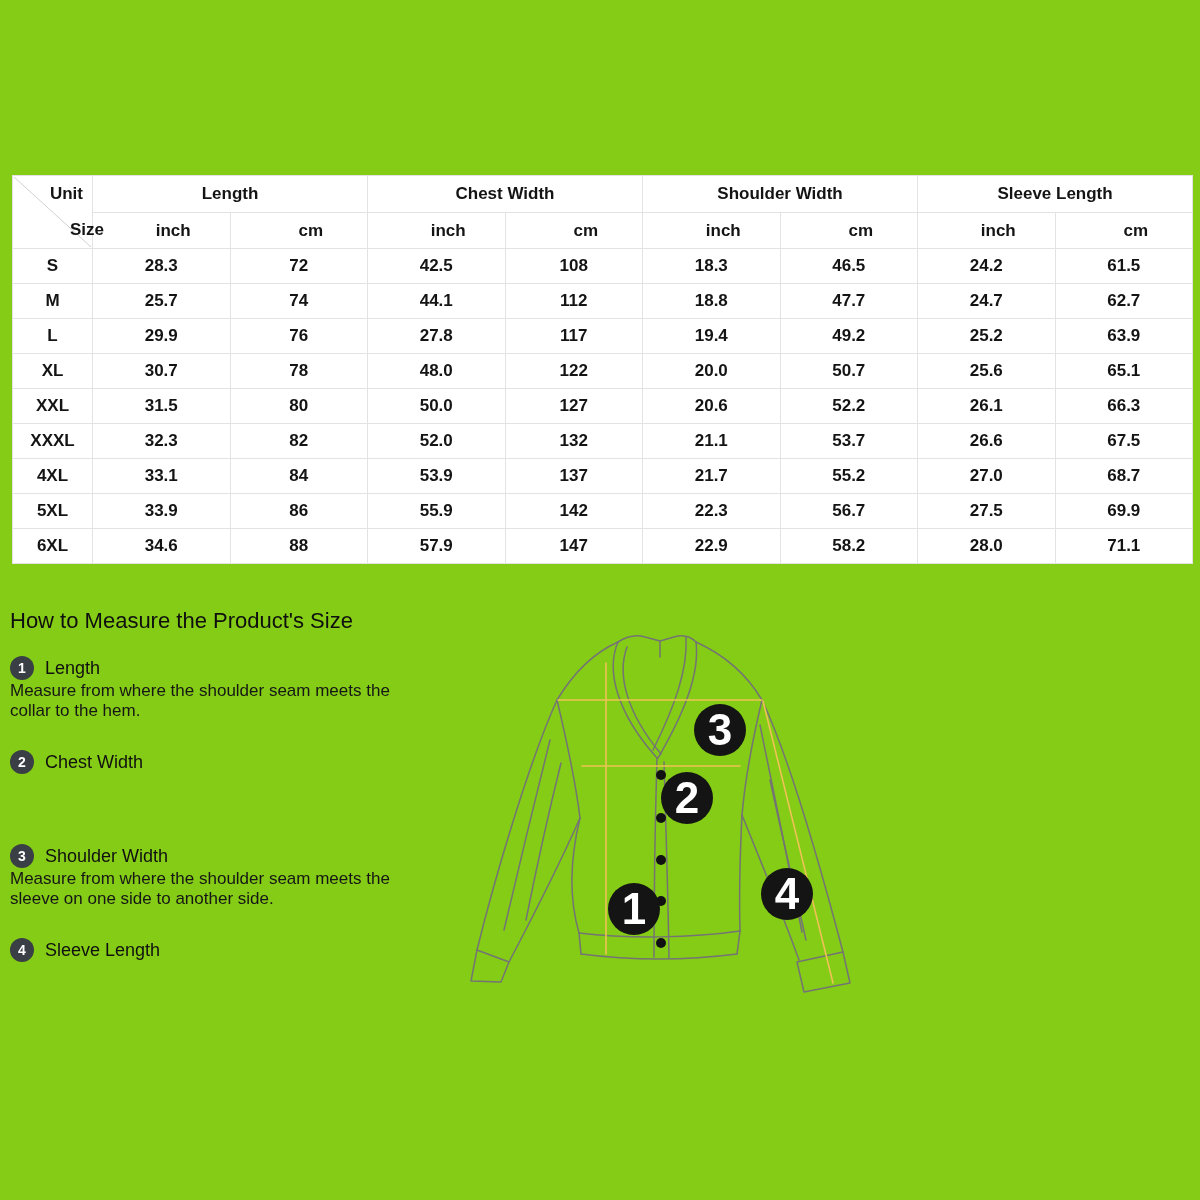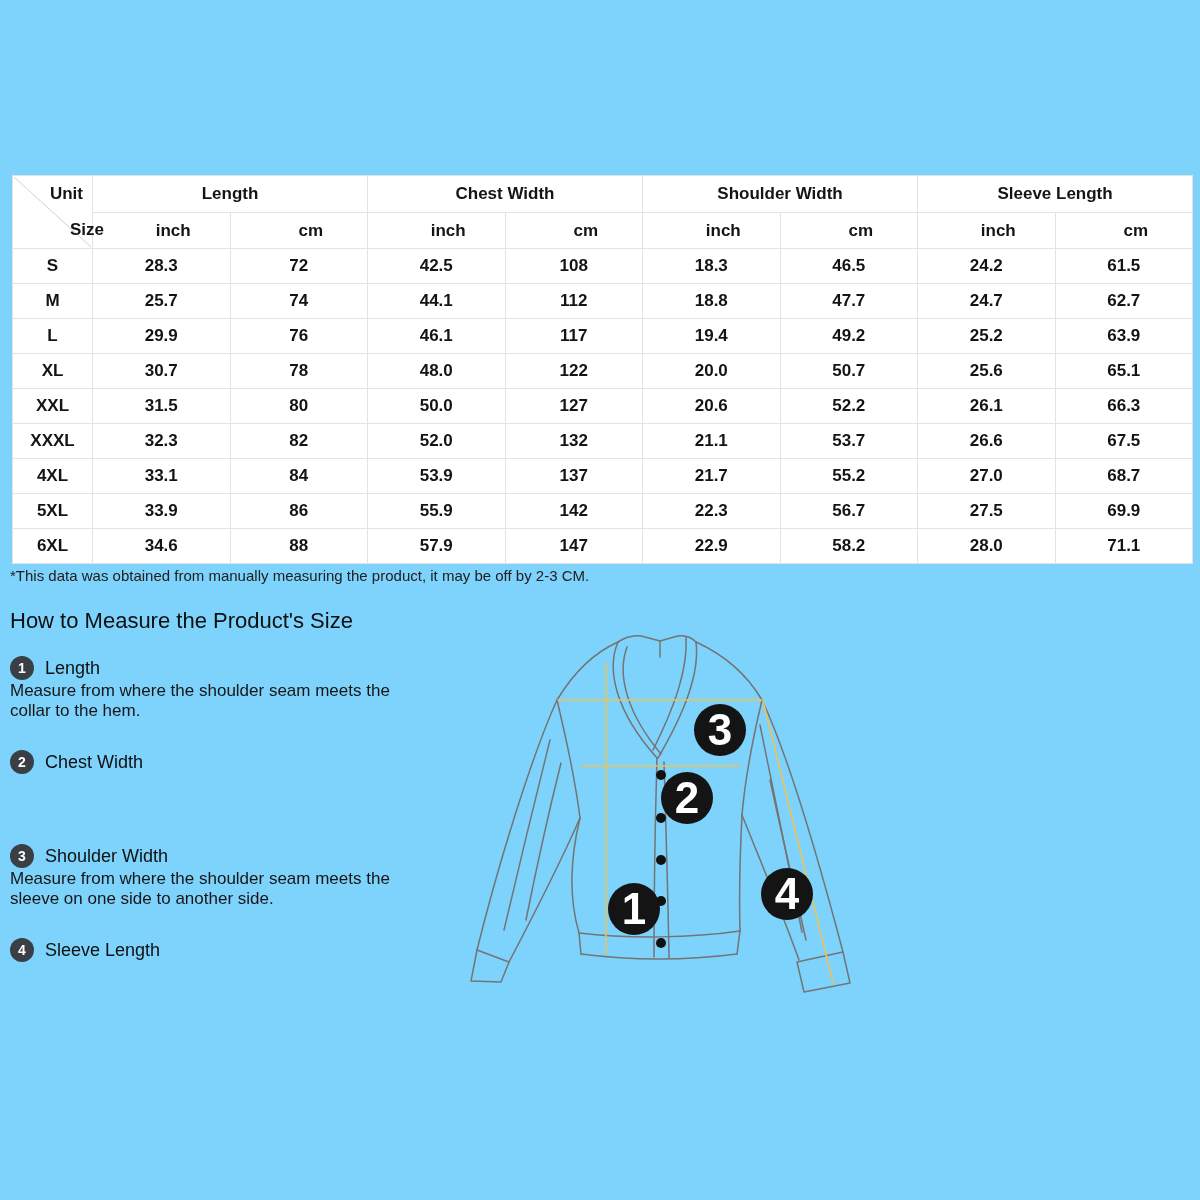--- a/index.html
+++ b/index.html
@@ -1,18 +1,18 @@
 <!DOCTYPE html>
 <html style="--outline: #747474; --measure: #eec255; --marker-bg: #141414; --marker-text: #ffffff; --badge-bg: #3a3e45;"><head>
 <meta charset="utf-8">
 <style>
   * { margin:0; padding:0; box-sizing:border-box; }
   html,body { background:#ffffff; }
   body { font-family:"Liberation Sans","DejaVu Sans",sans-serif; color:#141414; }
-  .canvas { position:relative; width:1200px; height:1200px; background:#7dd3fc; overflow:hidden; }
+  .canvas { position:relative; width:1200px; height:1200px; background:#84cc16; overflow:hidden; }
 
   
   table.size-table {
     position:absolute; left:12px; top:175px; width:1180px;
     border-collapse:collapse; table-layout:fixed;
     font-size:17px; font-weight:600; color:#141414;
   }
   .size-table th, .size-table td {
     border:1px solid #e3e3e3; text-align:center; vertical-align:middle;
     font-weight:600; padding:0; background:#ffffff;
@@ -120,21 +120,21 @@
           <td>112</td>
           <td>18.8</td>
           <td>47.7</td>
           <td>24.7</td>
           <td>62.7</td>
         </tr>
         <tr>
           <td>L</td>
           <td>29.9</td>
           <td>76</td>
-          <td>46.1</td>
+          <td>27.8</td>
           <td>117</td>
           <td>19.4</td>
           <td>49.2</td>
           <td>25.2</td>
           <td>63.9</td>
         </tr>
         <tr>
           <td>XL</td>
           <td>30.7</td>
           <td>78</td>
@@ -196,21 +196,20 @@
           <td>57.9</td>
           <td>147</td>
           <td>22.9</td>
           <td>58.2</td>
           <td>28.0</td>
           <td>71.1</td>
         </tr>
       </tbody>
   </table>
 
-  <div class="footnote">*This data was obtained from manually measuring the product, it may be off by 2-3 CM.</div>
 
   <h2 class="guide-title">How to Measure the Product's Size</h2>
 
   <div class="guide-item" style="top:655px">
     <div class="item-head">
       <span class="badge">1</span>
       <span class="item-label">Length</span>
     </div>
     <div class="item-desc">Measure from where the shoulder seam meets the
 collar to the hem.</div>

